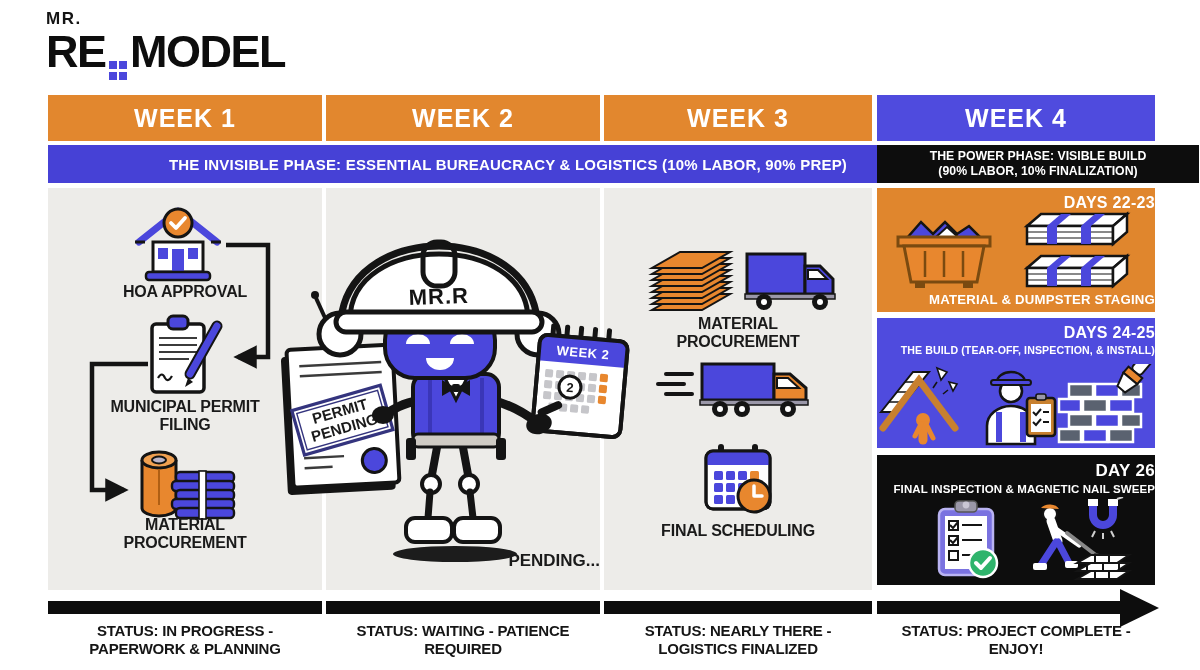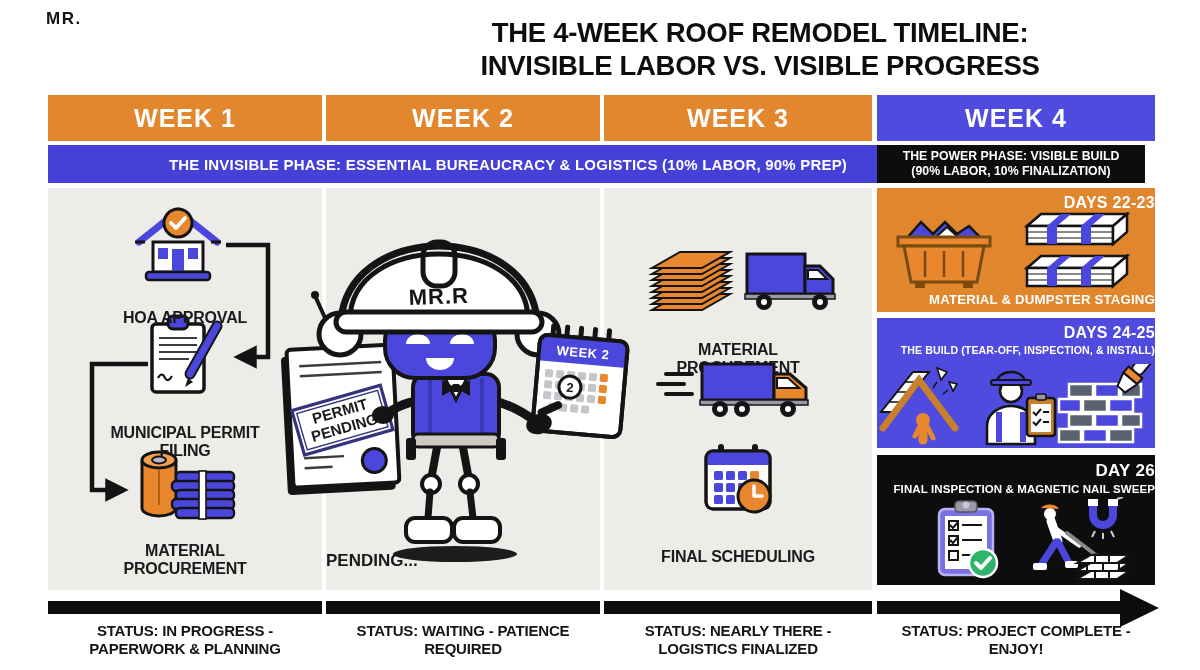--- a/index.html
+++ b/index.html
@@ -16,50 +16,52 @@
   .title{position:absolute;left:340px;top:16px;width:840px;text-align:center;
          font-size:27.5px;font-weight:800;letter-spacing:-0.3px;line-height:1.2;color:#0d0d0d;}
   
   .week-head{position:absolute;top:95px;height:46px;display:flex;align-items:center;justify-content:center;
              color:#fff;font-size:25px;font-weight:800;letter-spacing:1px;}
   .wh-orange{background:#E2872E;}
   .wh-purple{background:#4F4BDE;}
   
   .banner-invisible{position:absolute;left:48px;top:145px;width:920px;height:38px;background:#4641D6;
         display:flex;align-items:center;justify-content:center;color:#fff;font-size:15px;font-weight:800;letter-spacing:0.2px;}
-  .banner-power{position:absolute;left:877px;top:145px;width:268px;height:38px;background:#0d0d0d;
+  .banner-power{position:absolute;left:877px;top:145px;width:322px;height:38px;background:#0d0d0d;
         display:flex;flex-direction:column;align-items:center;justify-content:center;color:#fff;
         font-size:12.3px;font-weight:800;line-height:1.25;text-align:center;}
   
   .panel{position:absolute;top:188px;height:402px;background:#EDECE9;}
   
-  .lbl{position:absolute;text-align:center;font-weight:800;font-size:16px;line-height:1.12;color:#1a1a1a;letter-spacing:-0.2px;margin-top:26px;}
+  .lbl{position:absolute;text-align:center;font-weight:800;font-size:16px;line-height:1.12;color:#1a1a1a;letter-spacing:-0.2px;}
   
   .w4box{position:absolute;left:877px;width:278px;color:#fff;text-align:right;}
   .w4-days{font-size:16px;font-weight:800;letter-spacing:0.3px;margin-top:6px;}
   .w4-sub{font-size:10.6px;font-weight:800;letter-spacing:0.1px;margin-top:2px;}
   .w4-cap{position:absolute;left:0;bottom:5px;width:100%;font-size:13.2px;font-weight:800;letter-spacing:0.2px;}
   
   .tl-bar{position:absolute;top:601px;height:13px;background:#0d0d0d;}
   .tl-head{position:absolute;left:1120px;top:589px;width:0;height:0;
            border-top:19px solid transparent;border-bottom:19px solid transparent;border-left:39px solid #0d0d0d;}
   .status{position:absolute;top:622px;text-align:center;font-size:15px;font-weight:800;line-height:1.18;color:#151515;letter-spacing:-0.2px;}
-  .pending{position:absolute;left:326px;top:551px;width:274px;text-align:left;font-size:17px;font-weight:800;color:#1a1a1a;}
+  .pending{position:absolute;left:326px;top:551px;width:274px;text-align:right;font-size:17px;font-weight:800;color:#1a1a1a;}
 </style>
 </head>
 <body>
 
 <div class="poster">
 
   <div class="logo">
     <div class="logo-mr">MR.</div>
-  </div>
-  <div class="title">
-    <div>THE 4-WEEK ROOF REMODEL TIMELINE:</div>
-    <div>INVISIBLE LABOR VS. VISIBLE PROGRESS</div>
+    <div class="logo-name"><span>RE</span><span class="logo-win">
+          <i></i>
+          <i></i>
+          <i></i>
+          <i></i>
+        </span><span>MODEL</span></div>
   </div>
 
   <div class="week-head wh-orange" style="left:48px;width:274px;">WEEK 1</div>
   <div class="week-head wh-orange" style="left:326px;width:274px;">WEEK 2</div>
   <div class="week-head wh-orange" style="left:604px;width:268px;">WEEK 3</div>
   <div class="week-head wh-purple" style="left:877px;width:278px;">WEEK 4</div>
 
   <div class="banner-invisible">THE INVISIBLE PHASE: ESSENTIAL BUREAUCRACY &amp; LOGISTICS (10% LABOR, 90% PREP)</div>
   <div class="banner-power">
     <span>THE POWER PHASE: VISIBLE BUILD</span>

